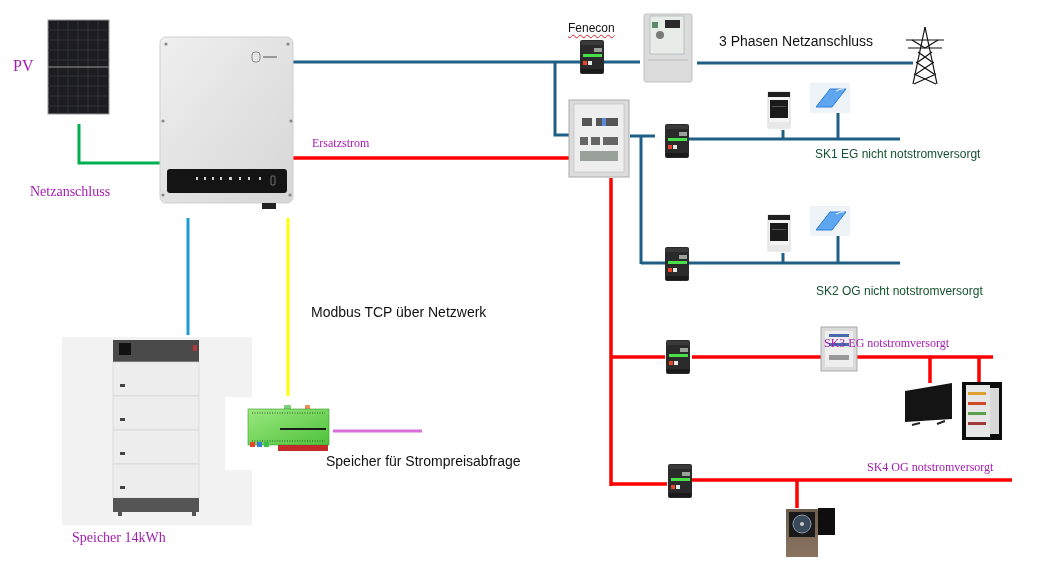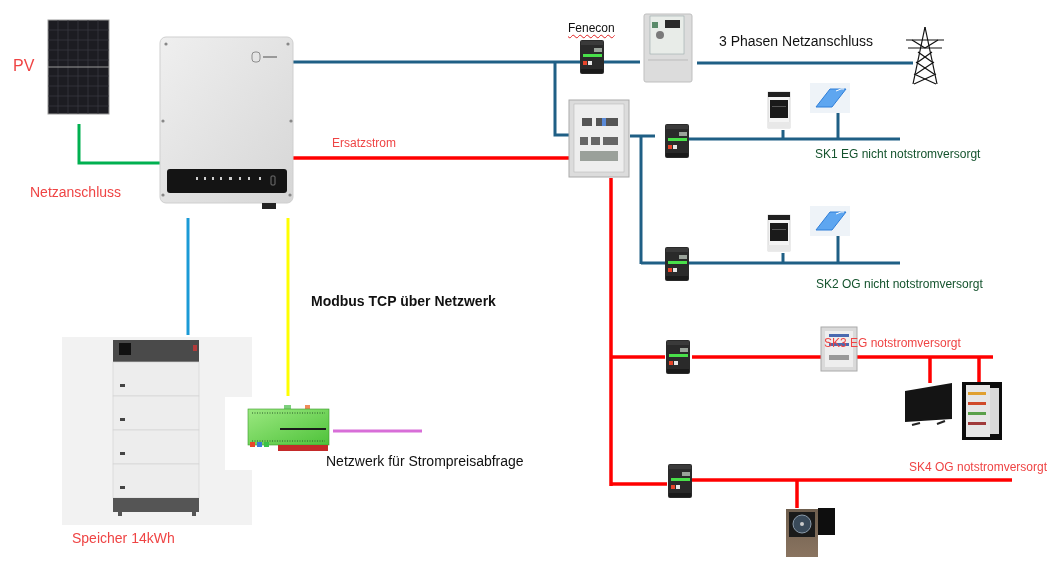--- a/index.html
+++ b/index.html
@@ -1,19 +1,19 @@
 <!DOCTYPE html>
 <html><head>
 <meta charset="utf-8">
 <style>
   html, body { margin: 0; padding: 0; background: #ffffff; }
   body { width: 1053px; height: 587px; position: relative; overflow: hidden; font-family: "Liberation Sans", sans-serif; }
   #canvas { position: absolute; left: 0; top: 0; width: 1053px; height: 587px; }
   .lbl { position: absolute; white-space: nowrap; font-family: "Liberation Sans", sans-serif; }
-  .red { color: #ef4444; }
+  .red { color: #a21caf; font-family: Liberation Serif, serif; }
   .blue { color: #14532d; }
   .black { color: #111111; }
   .f16 { font-size: 16px; }
   .f14 { font-size: 14px; }
   .f12 { font-size: 12px; }
   .squiggle { text-decoration: underline wavy #e02020; text-decoration-thickness: 1px; text-underline-offset: 2px; }
 </style>
 </head>
 <body>
 
@@ -257,22 +257,22 @@
     <rect x="786" y="509" width="32" height="48" fill="url(#gHp)"></rect>
     <rect x="789" y="512" width="26" height="25" fill="#1a1a1a"></rect>
     <circle cx="802" cy="524" r="9" fill="#3a4a5a" stroke="#8a9aaa" stroke-width="1"></circle>
     <circle cx="802" cy="524" r="2" fill="#ccc"></circle>
     <rect x="818" y="508" width="17" height="27" fill="#0e0e0e"></rect>
   </g>
 </svg>
 
 <div class="lbl red f16" style="left:13px; top:57px;">PV</div>
 <div class="lbl red f14" style="left:30px; top:184px;">Netzanschluss</div>
-<div class="lbl red f12" style="left:332px; top:136px;">Ersatzstrom</div>
+<div class="lbl red f12" style="left:312px; top:136px;">Ersatzstrom</div>
 <div class="lbl black f12 squiggle" style="left:568px; top:21px;">Fenecon</div>
 <div class="lbl black f14" style="left:719px; top:33px;">3 Phasen Netzanschluss</div>
-<div class="lbl black f14" style="left:311px; top:293px;font-weight:bold;">Modbus TCP über Netzwerk</div>
-<div class="lbl black f14" style="left:326px; top:453px;">Netzwerk für Strompreisabfrage</div>
+<div class="lbl black f14" style="left:311px; top:304px;">Modbus TCP über Netzwerk</div>
+<div class="lbl black f14" style="left:326px; top:453px;">Speicher für Strompreisabfrage</div>
 <div class="lbl red f14" style="left:72px; top:530px;">Speicher 14kWh</div>
 <div class="lbl blue f12" style="left:815px; top:147px;">SK1 EG nicht notstromversorgt</div>
-<div class="lbl blue f12" style="left:816px; top:277px;">SK2 OG nicht notstromversorgt</div>
+<div class="lbl blue f12" style="left:816px; top:284px;">SK2 OG nicht notstromversorgt</div>
 <div class="lbl red f12" style="left:824px; top:336px;">SK3 EG notstromversorgt</div>
-<div class="lbl red f12" style="left:909px; top:460px;">SK4 OG notstromversorgt</div>
+<div class="lbl red f12" style="left:867px; top:460px;">SK4 OG notstromversorgt</div>
 
 </body></html>

